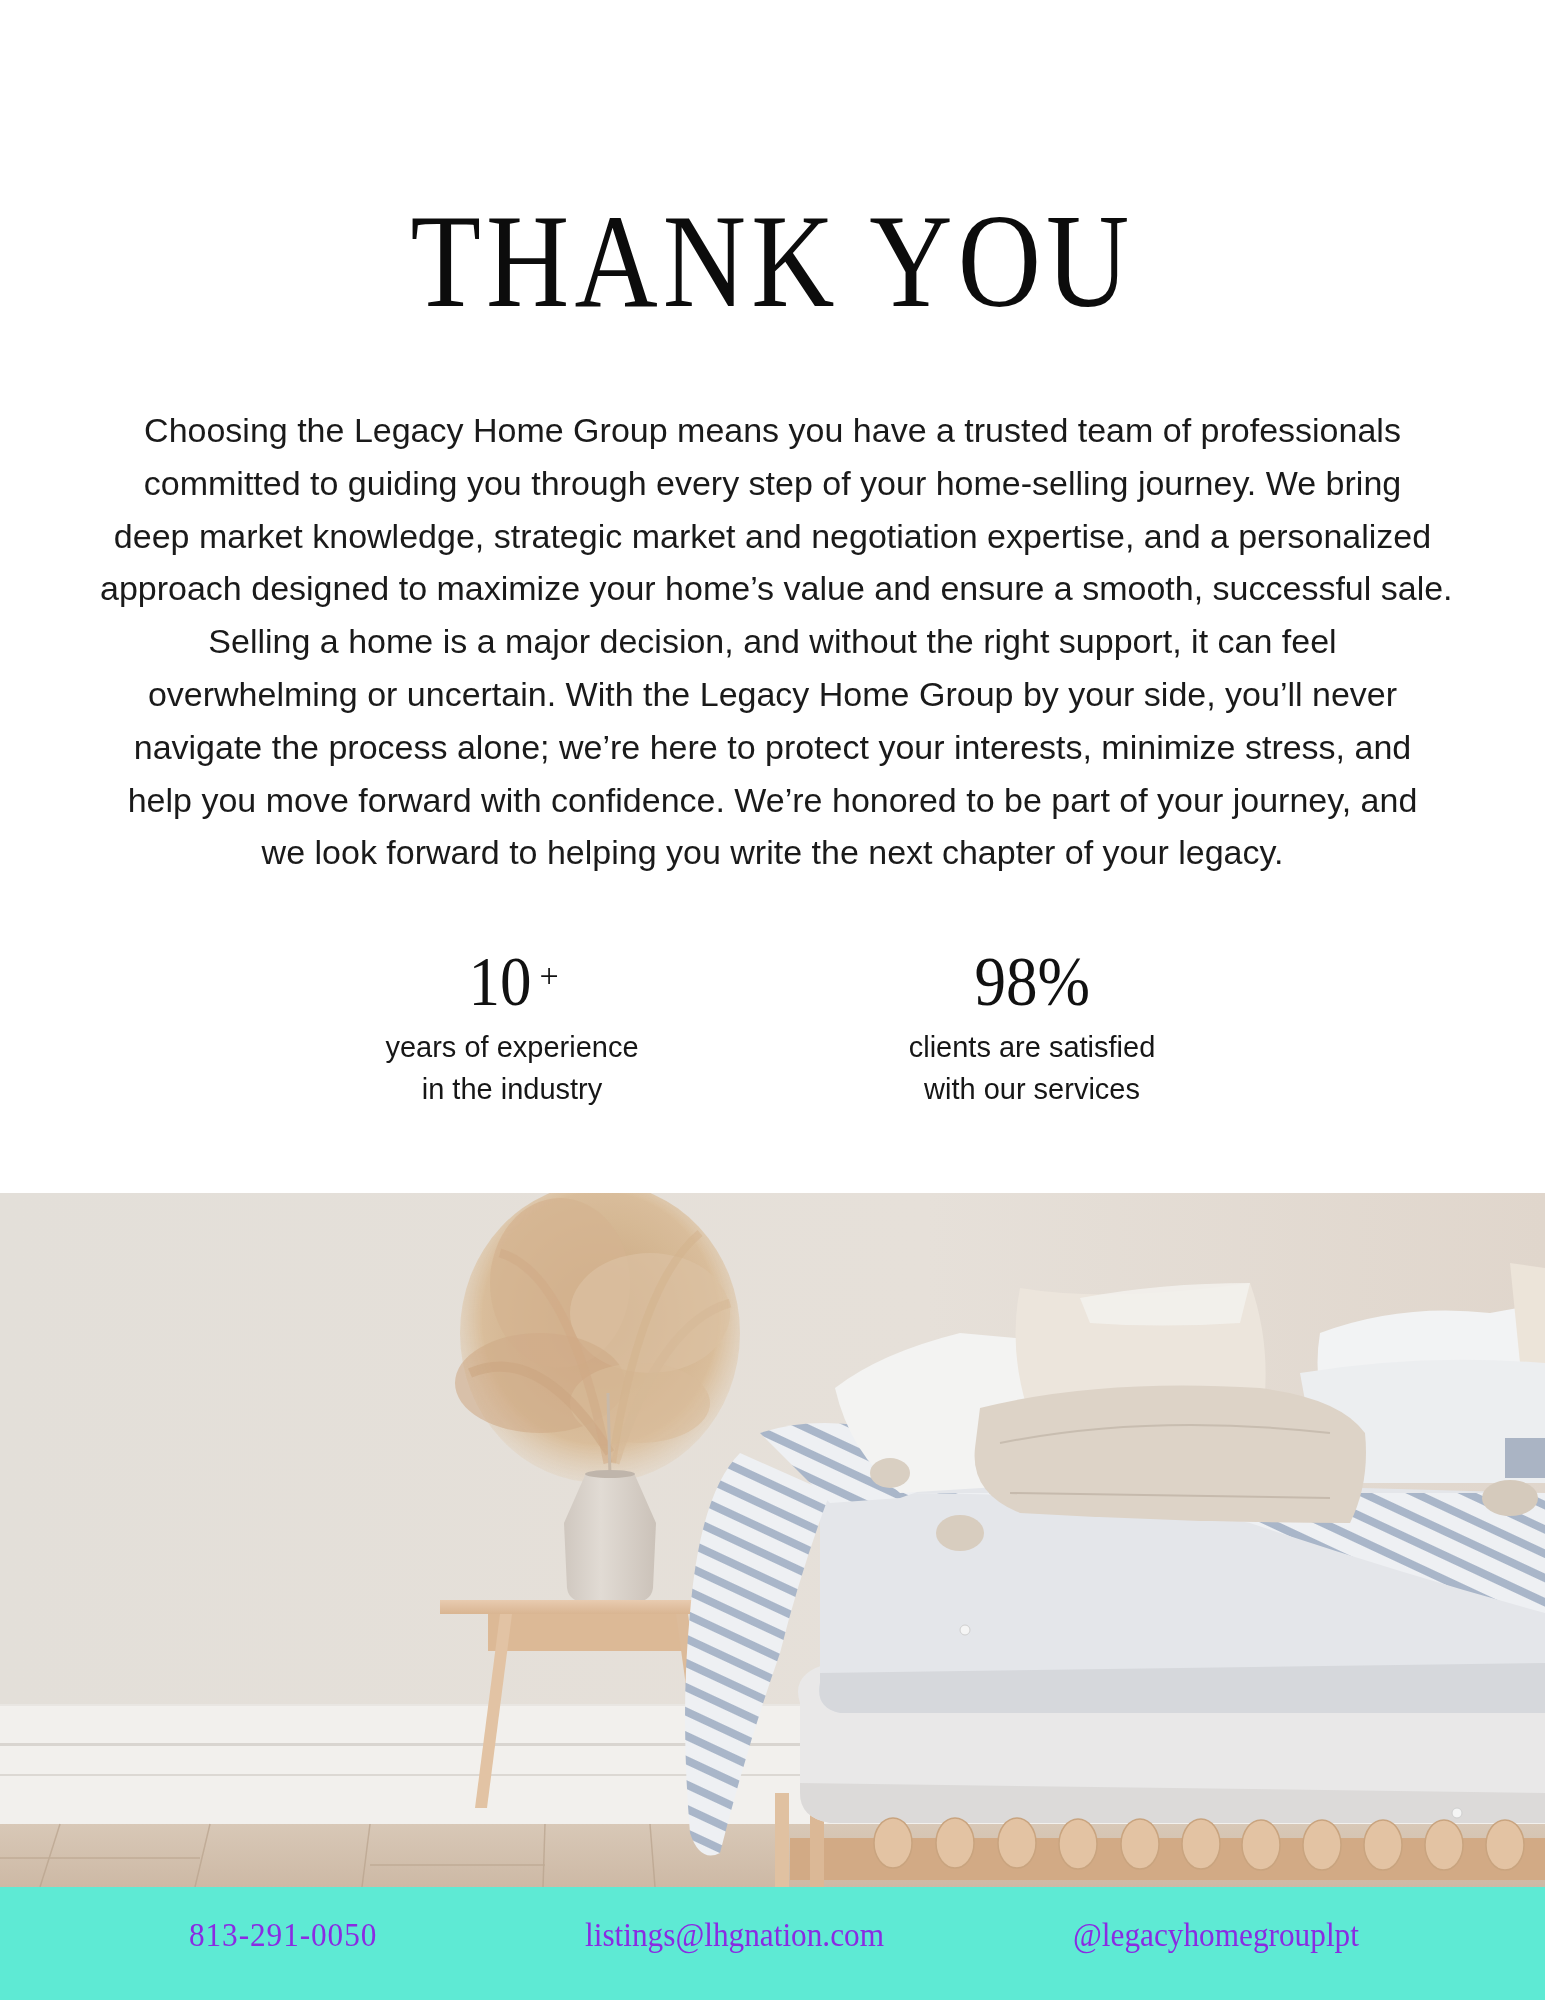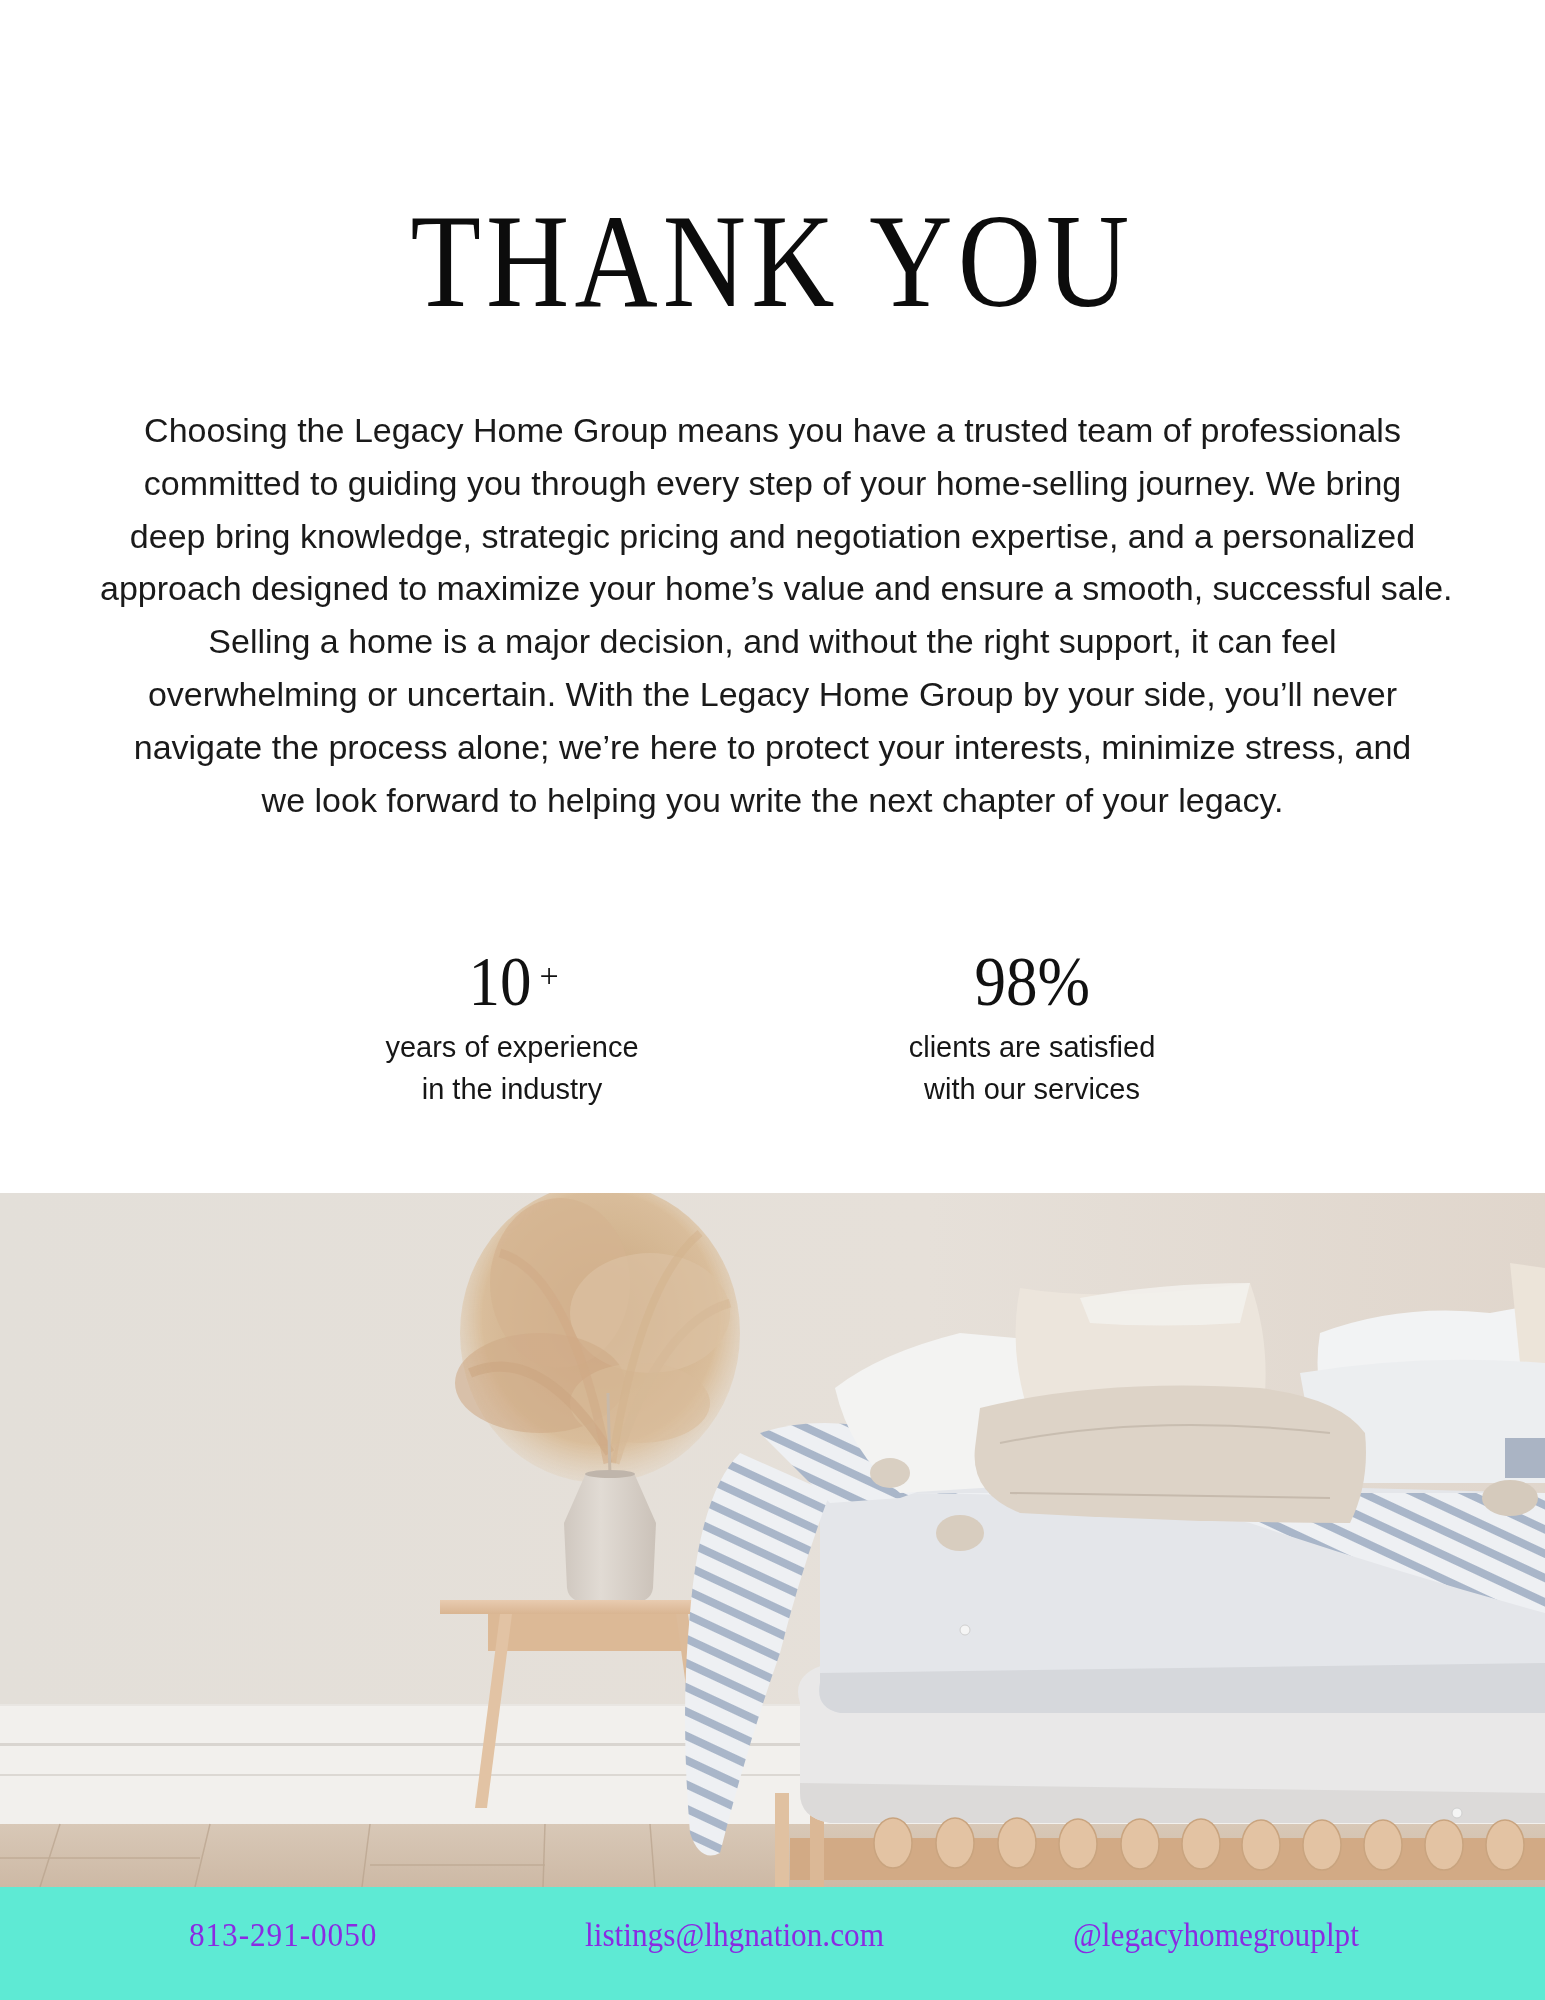--- a/index.html
+++ b/index.html
@@ -64,25 +64,26 @@
   .footer-item.social { left: 1073px; }
 </style>
 </head>
 <body>
 
 <h1 class="title">THANK YOU</h1>
 
 <div class="intro">
   <span>Choosing the Legacy Home Group means you have a trusted team of professionals</span>
   <span>committed to guiding you through every step of your home-selling journey. We bring</span>
-  <span>deep bring knowledge, strategic pricing and negotiation expertise, and a personalized</span>
+  <span>deep market knowledge, strategic market and negotiation expertise, and a personalized</span>
   <span>approach designed to maximize your home’s value and ensure a smooth, successful sale.</span>
   <span>Selling a home is a major decision, and without the right support, it can feel</span>
   <span>overwhelming or uncertain. With the Legacy Home Group by your side, you’ll never</span>
   <span>navigate the process alone; we’re here to protect your interests, minimize stress, and</span>
+  <span>help you move forward with confidence. We’re honored to be part of your journey, and</span>
   <span>we look forward to helping you write the next chapter of your legacy.</span>
 </div>
 
 <div class="stat left">
   <div>
     <span class="stat-value">10</span><span class="stat-suffix">+</span>
   </div>
   <div class="stat-label">
     <span>years of experience</span>
     <span>in the industry</span>

